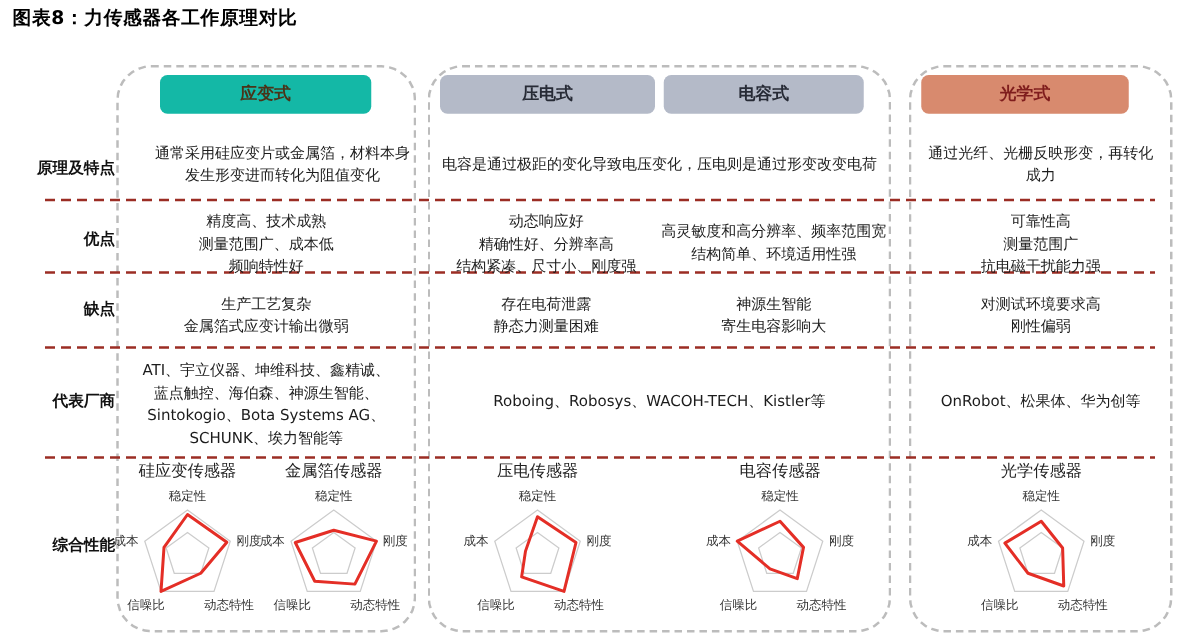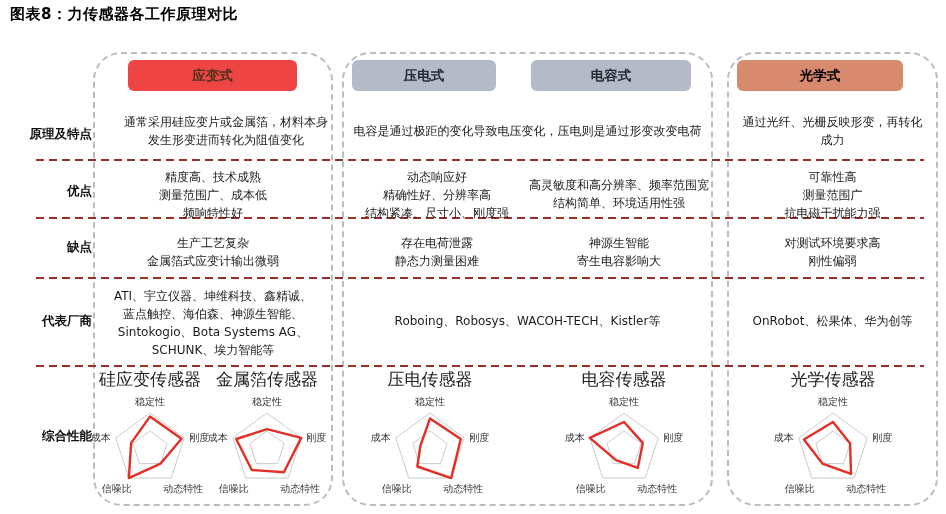--- a/index.html
+++ b/index.html
@@ -4,30 +4,30 @@
 <style>
   * { margin:0; padding:0; box-sizing:border-box; }
   body { font-family:"DejaVu Sans","Liberation Sans",sans-serif; background:#ffffff; }
   .canvas { position:relative; width:946px; height:514px; background:#fff; overflow:hidden; }
   .fig-title { position:absolute; left:10px; top:5px; font-size:15px; font-weight:bold; color:#000; letter-spacing:.5px; }
   .group { position:absolute; top:52px; height:454px; border:2px dashed #bcbcbc; border-radius:28px; background:transparent; }
   .g1 { left:93px;  width:240px; }
   .g2 { left:342px; width:371px; }
   .g3 { left:727px; width:211px; }
   .pill { position:absolute; top:60px; height:31px; border-radius:6px; text-align:center; line-height:31px; font-weight:bold; font-size:13.5px; }
-  .pill-strain  { left:128px; width:169px; background:#ef4444; color:#4a3318; }
-  .pill-piezo   { left:352px; width:144px; background:#b4bac8; color:#272b36; }
+  .pill-strain  { left:128px; width:169px; background:#14b8a6; color:#4a3318; }
+  .pill-piezo   { left:352px; width:172px; background:#b4bac8; color:#272b36; }
   .pill-cap     { left:531px; width:160px; background:#b4bac8; color:#272b36; }
-  .pill-optical { left:737px; width:166px; background:#d88a6e; color:#000000; }
+  .pill-optical { left:737px; width:166px; background:#d88a6e; color:#7f1d1d; }
   .rowlabel { position:absolute; left:0; width:92px; text-align:right; font-weight:bold; font-size:12.5px; color:#111; }
   .divider { position:absolute; left:36px; width:888px; height:2px;
              background:repeating-linear-gradient(90deg,#9b2d24 0 8px,transparent 8px 13px); }
   .cell { position:absolute; text-align:center; font-size:12px; color:#1c1c1c; line-height:1.5; white-space:pre-line; }
   .radar { position:absolute; width:150px; }
-  .radar-title { text-align:center; font-size:17px; color:#222; margin-bottom:1px; }
+  .radar-title { text-align:center; font-size:13px; color:#222; margin-bottom:1px; }
   .radar svg { display:block; }
 </style>
 </head>
 <body>
 
 <div class="canvas">
 
   <div class="fig-title">图表8：力传感器各工作原理对比</div>
 
   <div class="group g1"></div>

